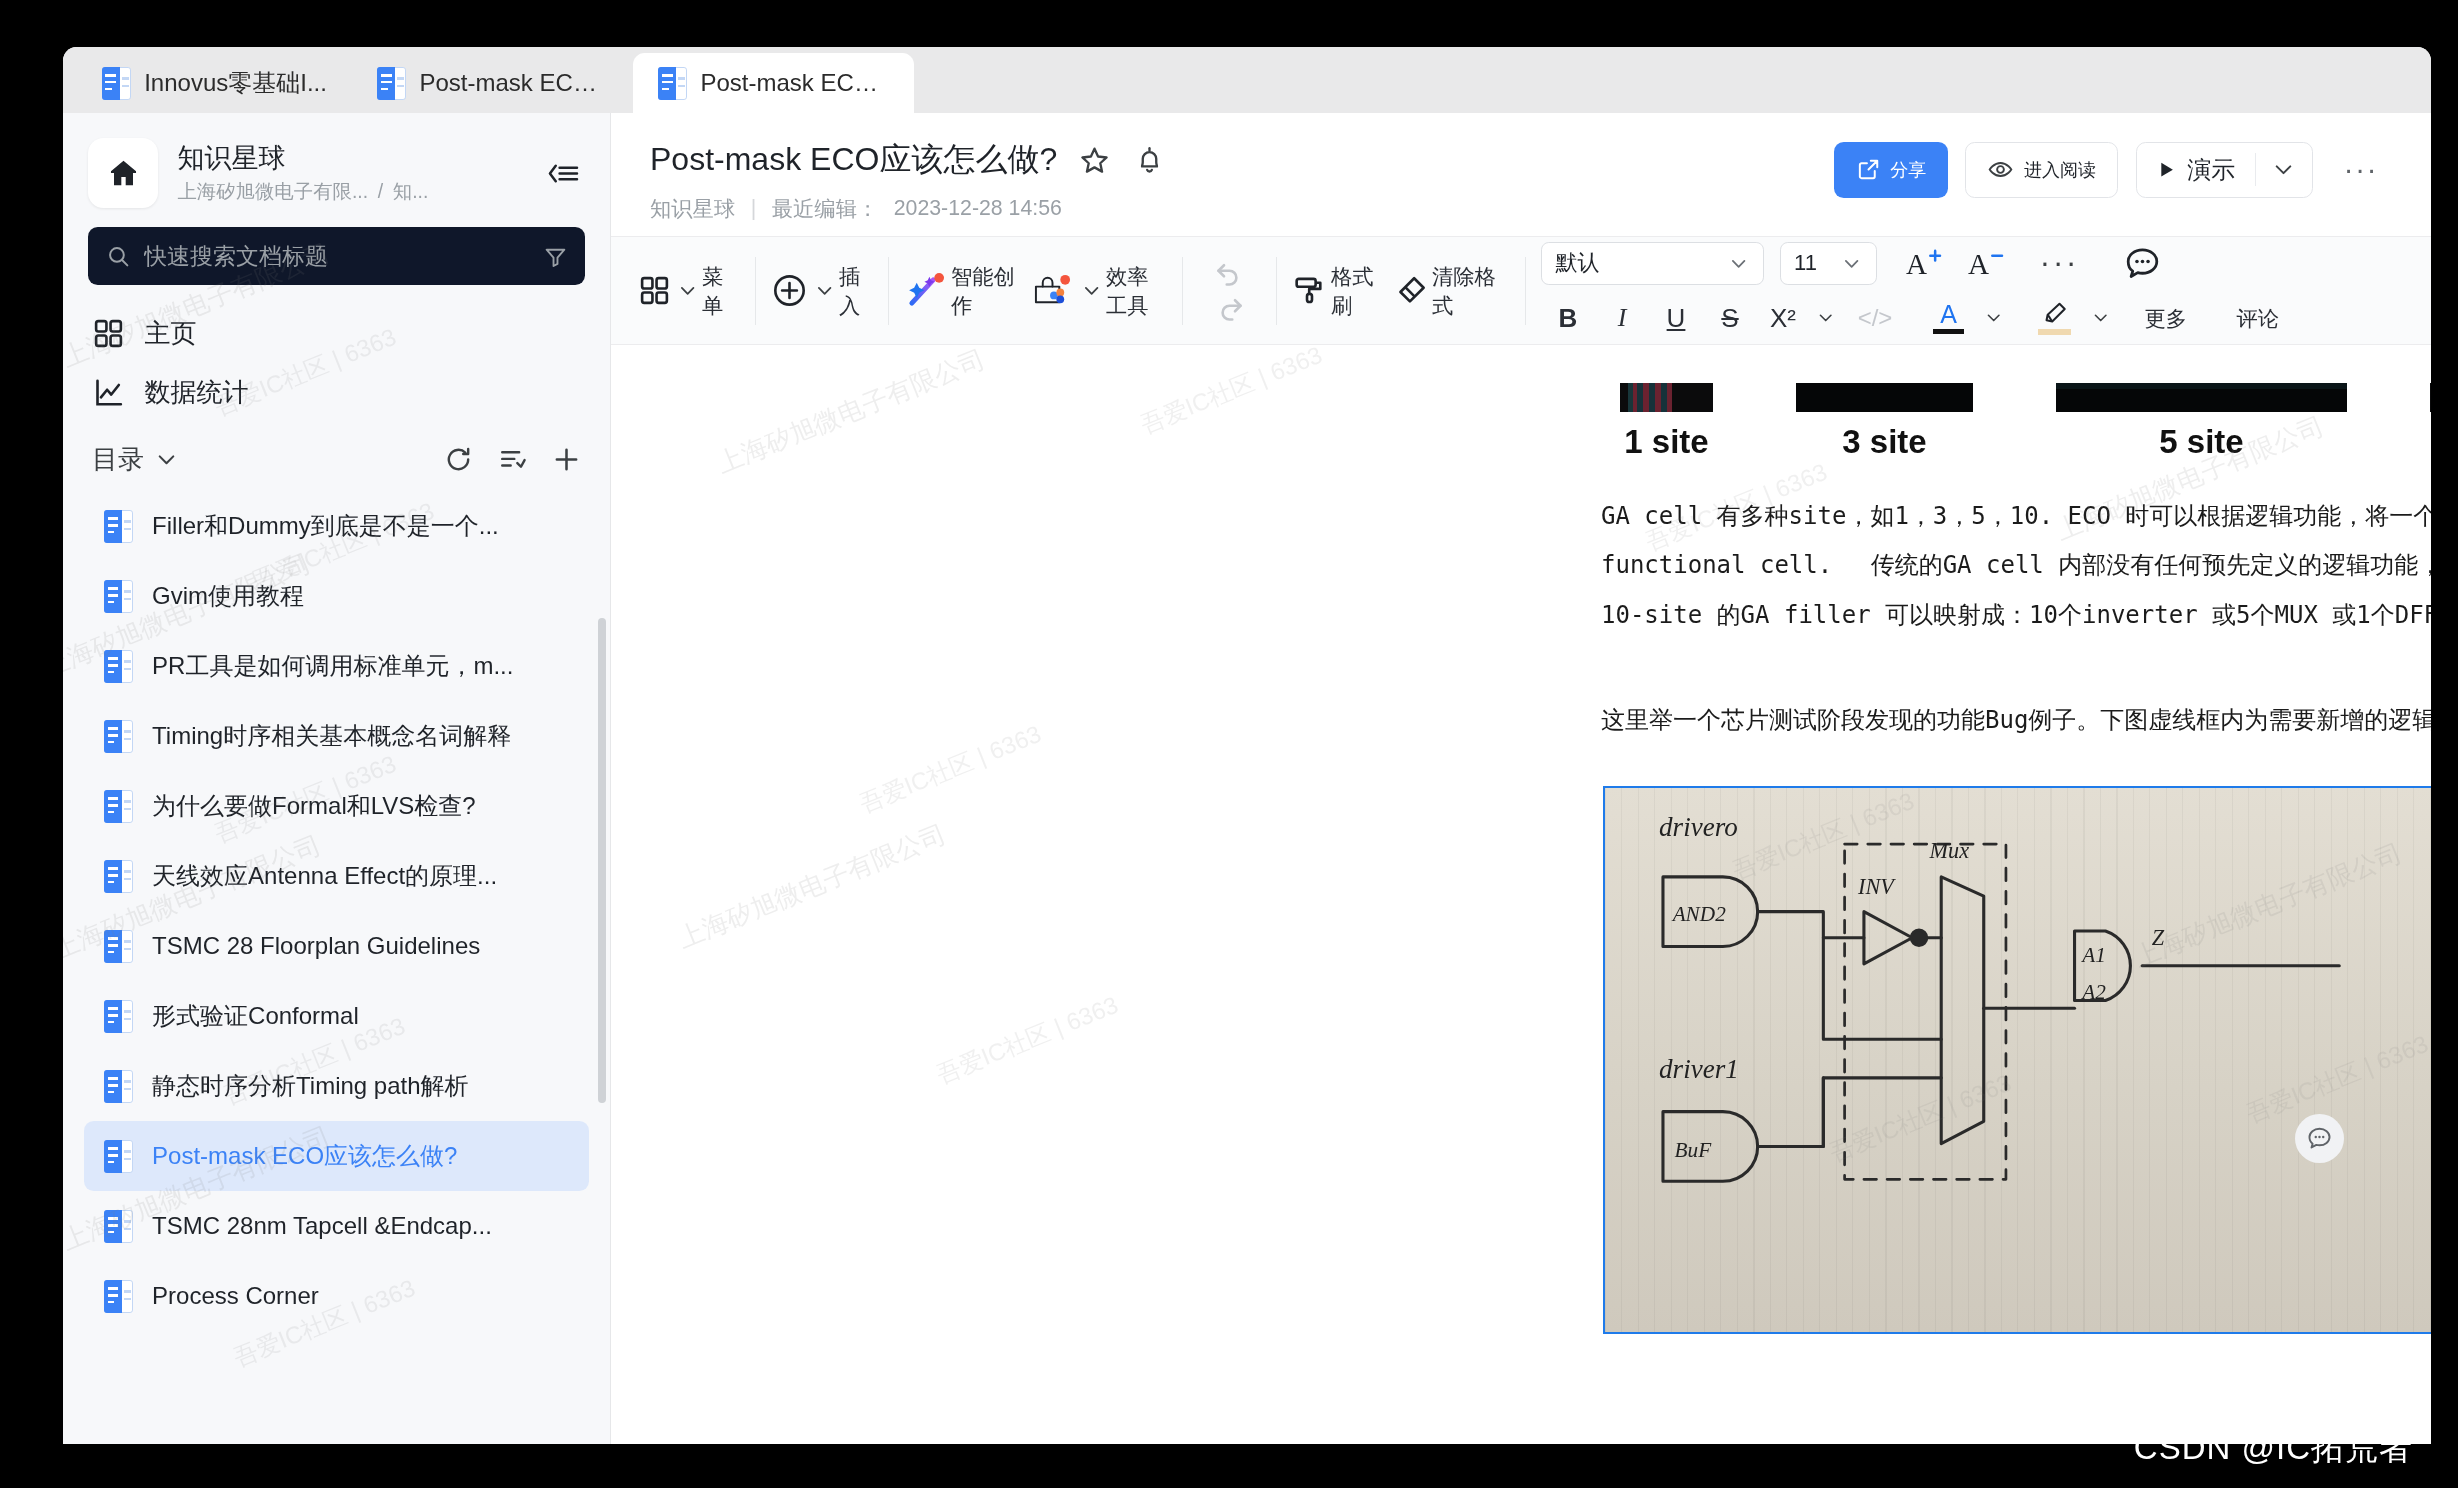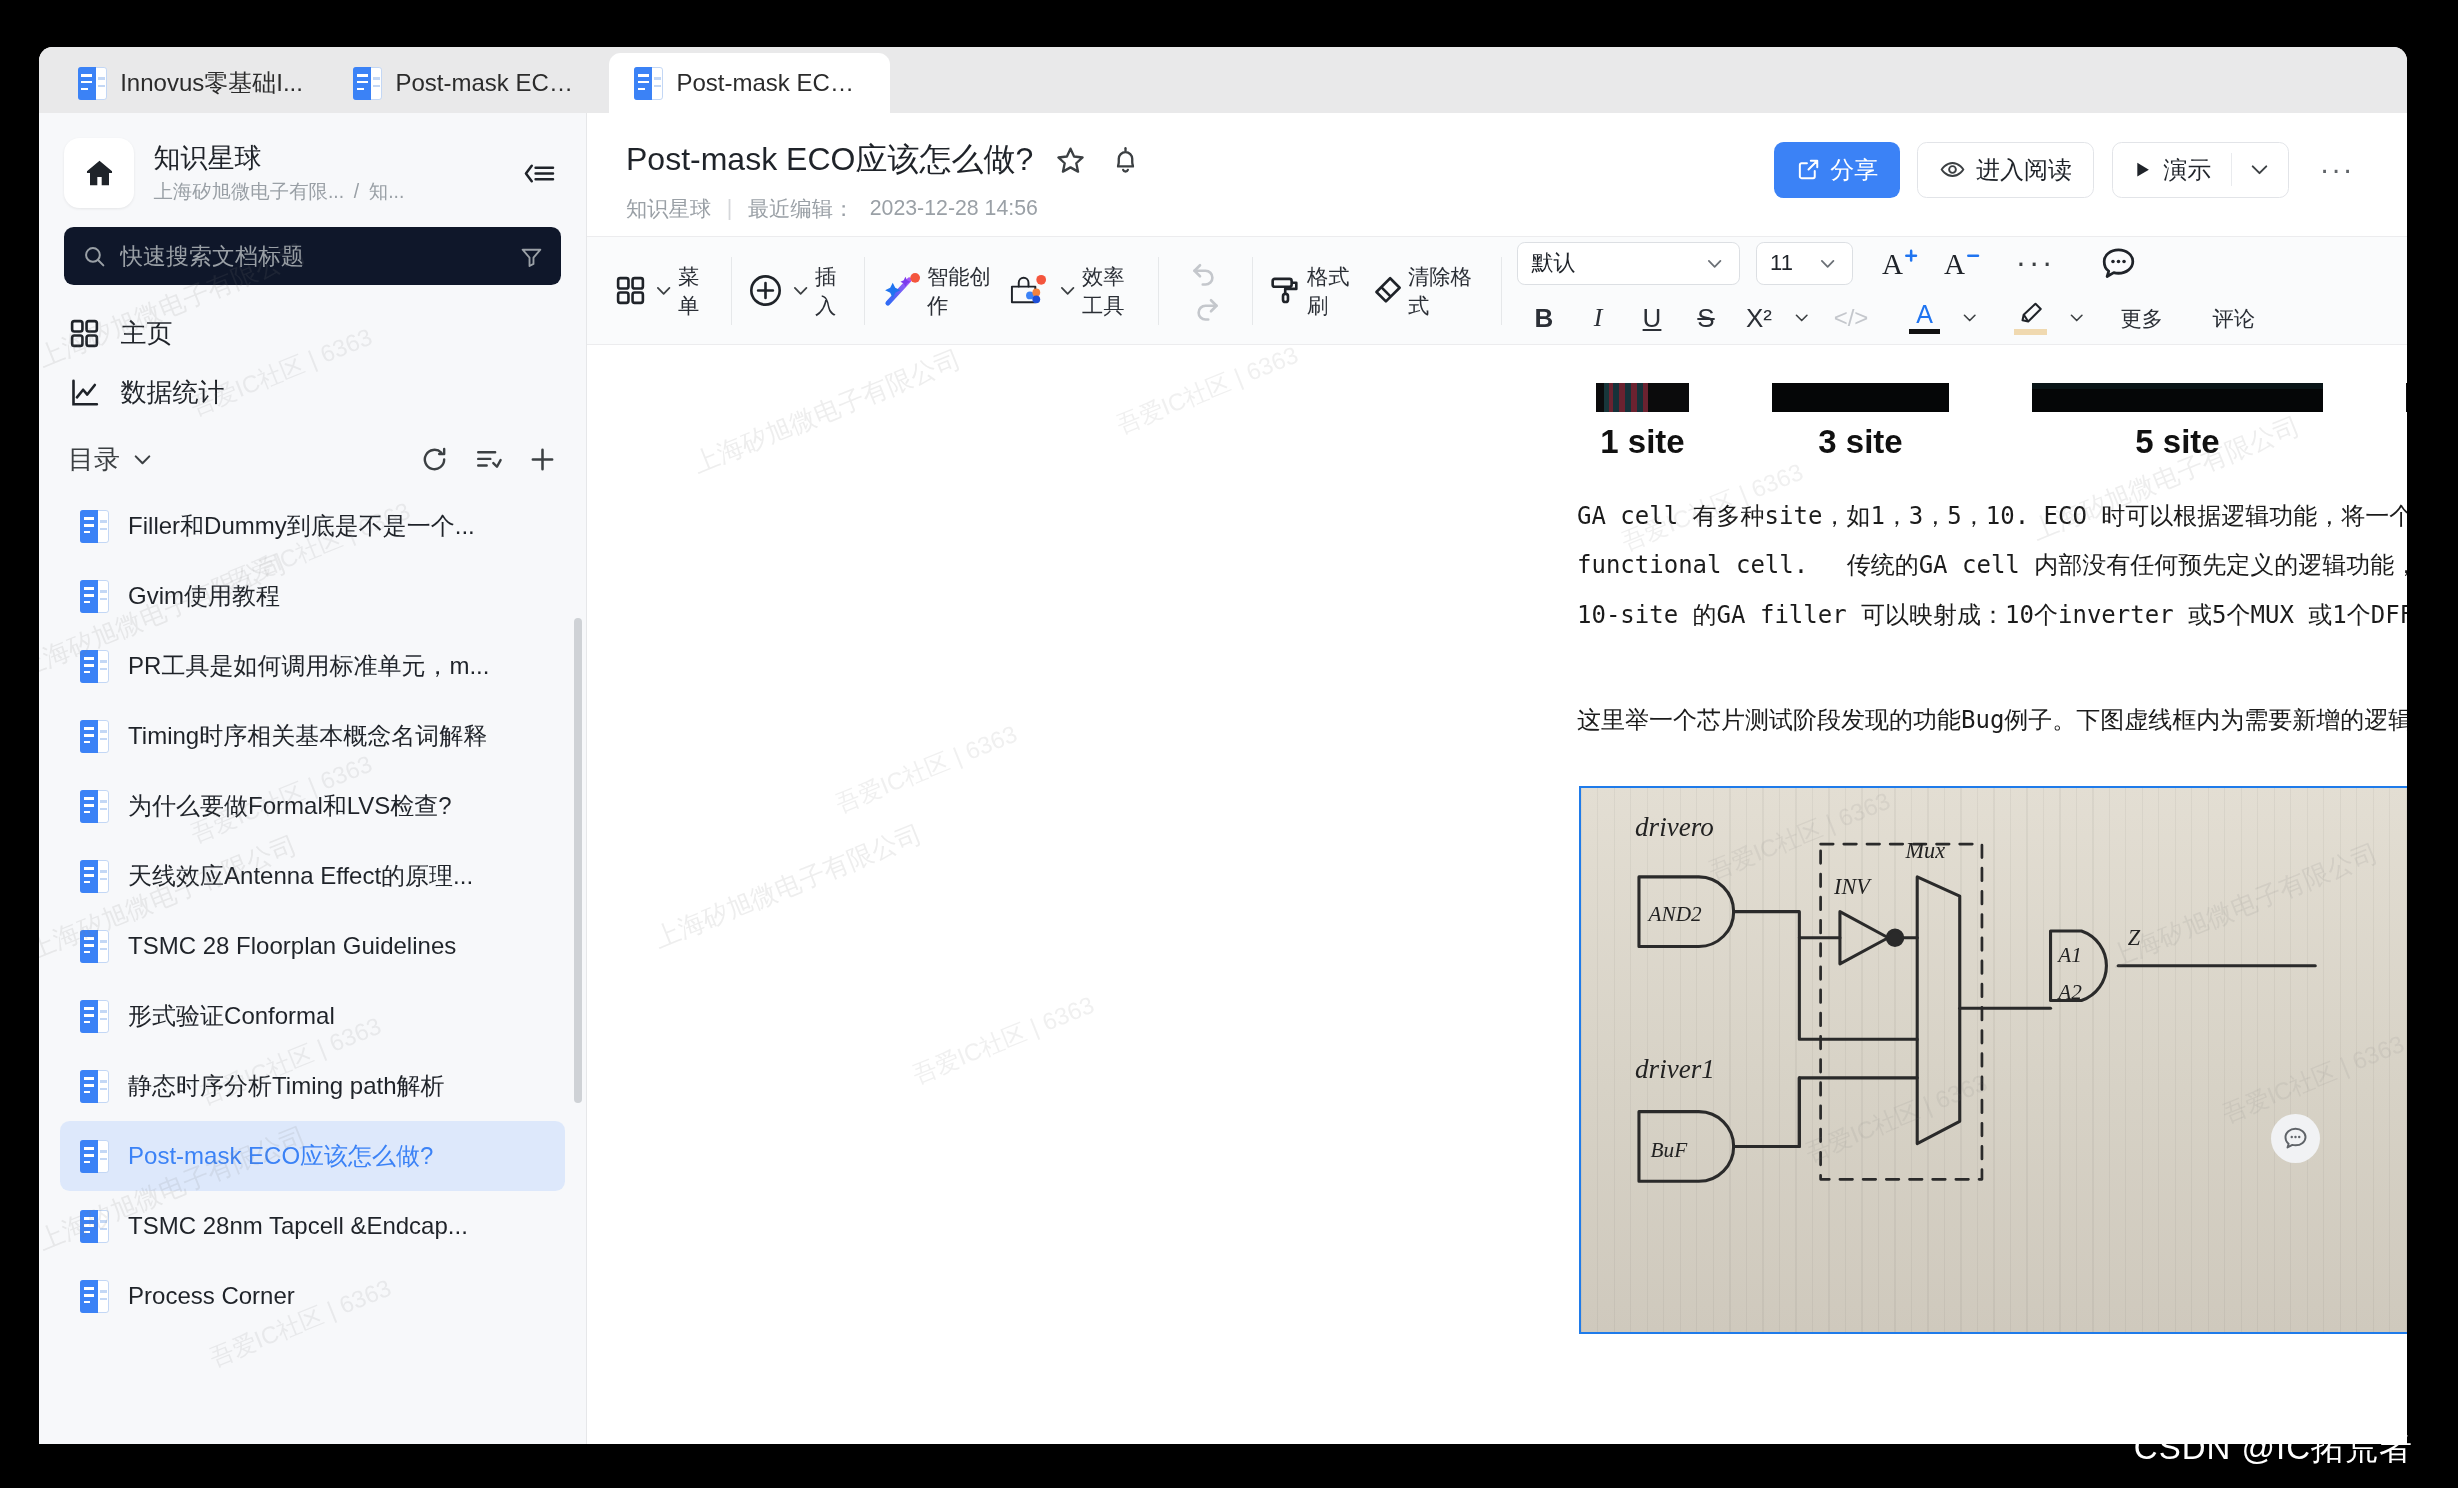--- a/index.html
+++ b/index.html
@@ -6,21 +6,21 @@
   html, body {
     width: 2459px; height: 1489px;
     background: #000;
     font-family: "Liberation Sans", "DejaVu Sans", sans-serif;
     overflow: hidden;
   }
 
   
   #app-window {
     position: absolute;
-    left: 39px; top: 47px;
+    left: 63px; top: 47px;
     width: 2368px; height: 1397px;
     background: #ffffff;
     border-radius: 13.6px 13.6px 0 0;
     overflow: hidden;
     display: flex;
     flex-direction: column;
   }
 
   
   #tab-strip {
@@ -166,21 +166,21 @@
   #doc-title-wrap { flex: 1 1 auto; min-width: 0; }
   #doc-title-row { display: flex; align-items: center; gap: 21.3px; }
   #doc-title { font-size: 32px; color: #1f2329; }
   #doc-meta { font-size: 21.3px; color: #9aa0a6; margin-top: 11.6px; display: flex; align-items: center; gap: 15.5px; }
   #doc-meta .sep { color: #d5d7da; }
 
   #header-actions { display: flex; align-items: center; gap: 17.5px; padding-top: 3.9px; }
   .btn {
     height: 56px; display: flex; align-items: center;
     gap: 9.7px; padding: 0 21.3px; border-radius: 9.7px;
-    font-size: 24px; white-space: nowrap;
+    font-size: 18px; white-space: nowrap;
   }
   .btn-primary { background: #3b82f6; color: #fff; }
   .btn-ghost { background: #fff; border: 1px solid #e2e4e8; color: #1f2329; }
   #present-group { display: flex; align-items: center; height: 56px; border: 1px solid #e2e4e8; border-radius: 9.7px; background: #fff; }
   #present-btn { display: flex; align-items: center; gap: 9.7px; padding: 0 19.4px; font-size: 24px; color: #1f2329; }
   #present-caret { padding: 0 15.5px; border-left: 1px solid #e9ebee; display: flex; align-items: center; height: 33px; }
   #more-dots { padding: 0 13.6px; font-size: 29px; color: #5f6368; letter-spacing: 1.9px; }
 
   
   #toolbar {

